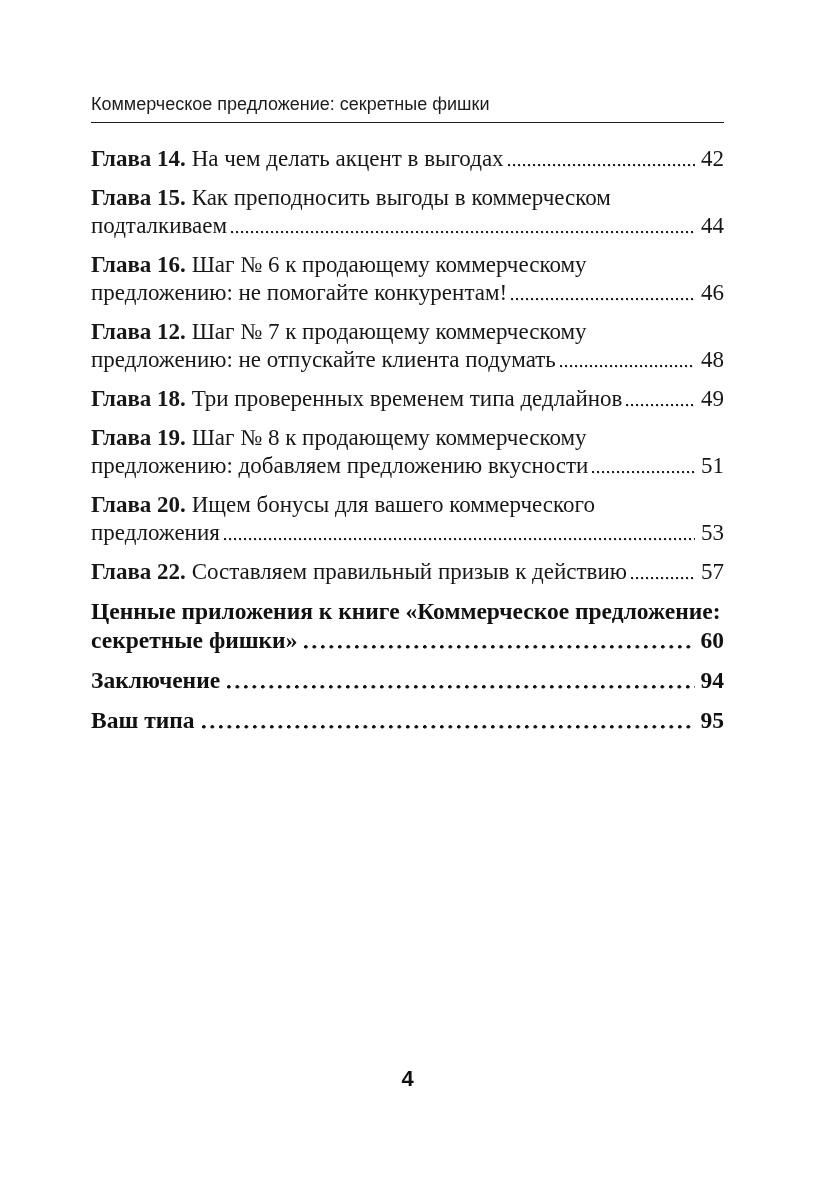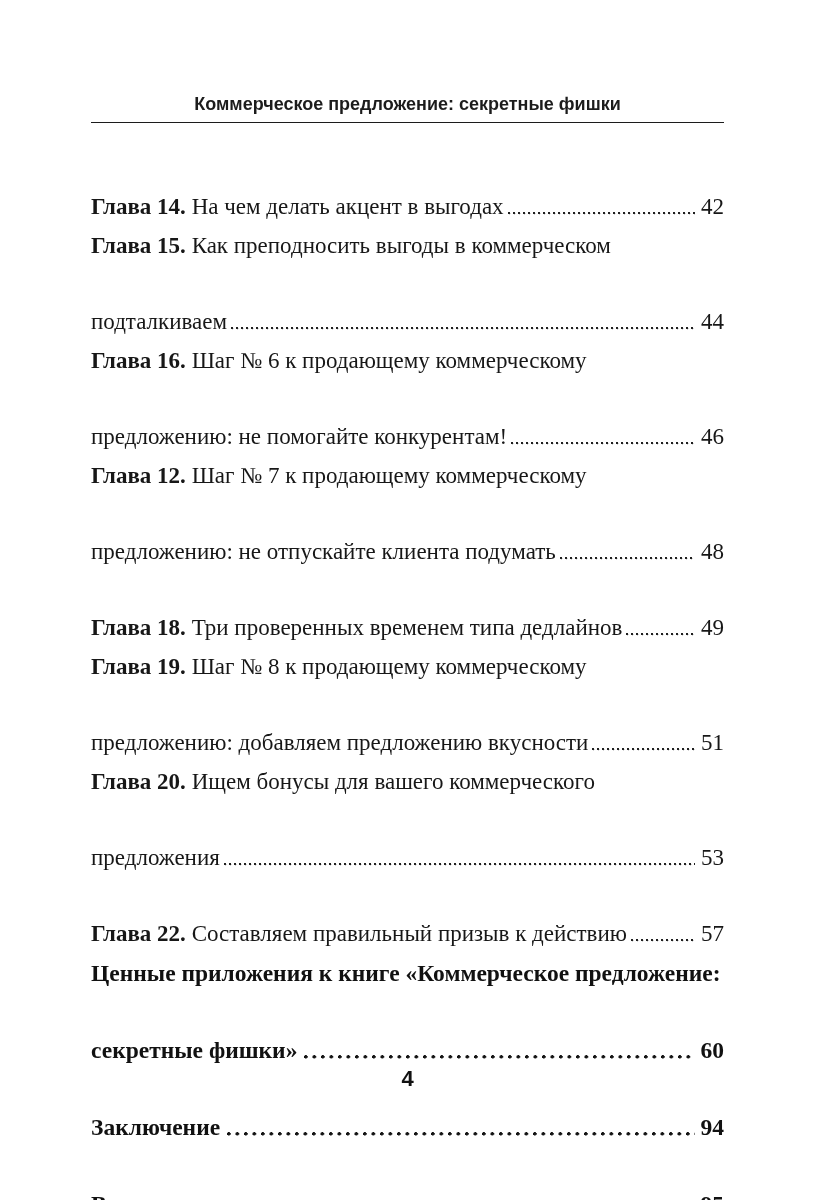--- a/index.html
+++ b/index.html
@@ -15,26 +15,25 @@
     color: #1a1a1a;
     font-family: "Liberation Serif", serif;
     overflow: hidden;
   }
   
   .running-head {
     position: absolute;
     top: 93px;
     left: 91px;
     right: 93px;
-    text-align: center;
+    text-align: left;
     font-family: "Liberation Sans", sans-serif;
     font-size: 18px;
     line-height: 22px;
     color: #1c1c1c;
-    font-weight: bold;
   }
   .header-rule {
     position: absolute;
     top: 122px;
     left: 91px;
     right: 93px;
     height: 0;
     border-top: 1.6px solid #1c1c1c;
   }
   
@@ -52,21 +51,20 @@
   }
   .entry .label {
     font-weight: bold;
   }
   .entry .line {
     white-space: nowrap;
   }
   .entry .line.last {
     display: flex;
     align-items: stretch;
-    margin-top: 48px;
   }
   .entry .txt {
     flex: 0 0 auto;
   }
   .entry .pg {
     flex: 0 0 auto;
   }
   .leader {
     flex: 1 1 auto;
     margin-left: 4px;

